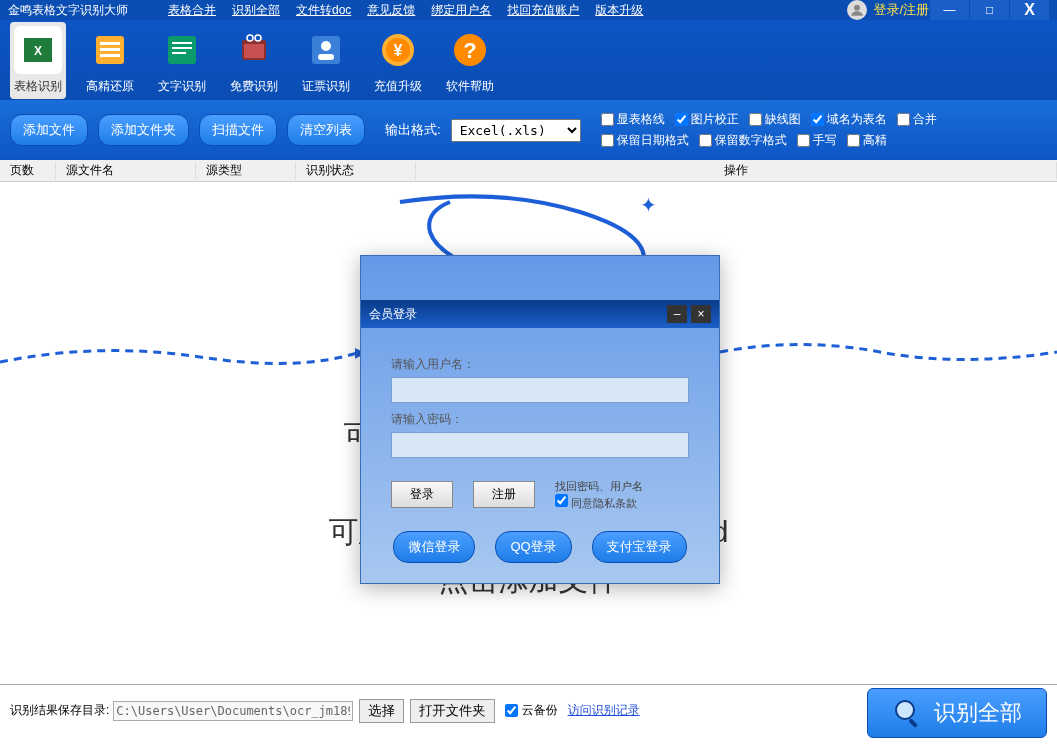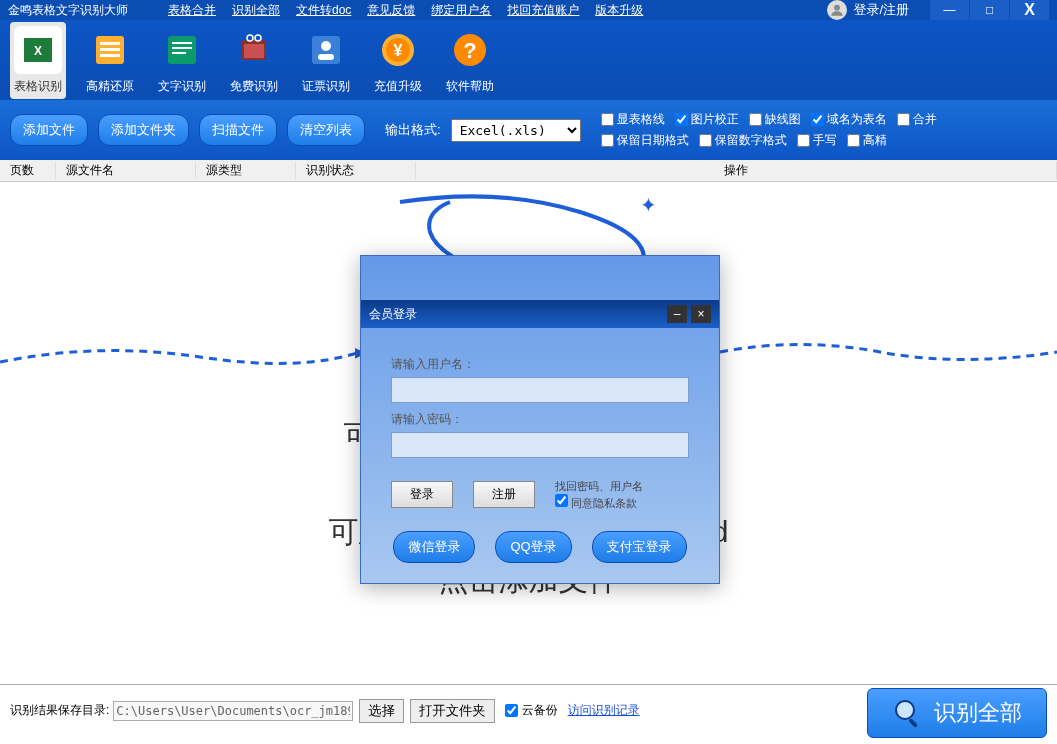--- a/index.html
+++ b/index.html
@@ -4,21 +4,21 @@
 <style>
 * { margin: 0; padding: 0; box-sizing: border-box; font-family: "Microsoft YaHei", sans-serif; }
 body { width: 1057px; height: 744px; background: #fff; overflow: hidden; position: relative; }
 
 
 .menubar { height: 20px; background: #0a4db3; display: flex; align-items: center; padding: 0 8px; color: #fff; font-size: 12px; }
 .menubar .app-title { margin-right: 40px; }
 .menubar .menu-link { color: #fff; text-decoration: underline; margin-right: 16px; cursor: pointer; }
 .menubar .spacer { flex: 1; }
 .menubar .avatar { width: 20px; height: 20px; border-radius: 50%; background: #ddd; display: inline-flex; align-items: center; justify-content: center; margin-right: 6px; }
-.menubar .login-link { color: #ffffff; font-size: 13px; margin-right: 20px; cursor: pointer; }
+.menubar .login-link { color: #fde047; font-size: 13px; cursor: pointer; }
 .win-controls { display: flex; gap: 0; }
 .win-btn { width: 40px; height: 20px; background: #1a5fc7; color: #fff; display: flex; align-items: center; justify-content: center; font-size: 12px; cursor: pointer; border-left: 1px solid #0a4db3; }
 .win-btn.close { font-size: 16px; font-weight: bold; }
 
 
 .toolbar { height: 80px; background: linear-gradient(#0d55c5, #0a4db3); display: flex; align-items: center; padding: 0 10px; gap: 16px; }
 .tool-item { display: flex; flex-direction: column; align-items: center; color: #fff; font-size: 12px; cursor: pointer; padding: 4px; }
 .tool-item.active { background: #e8e8e8; color: #333; border-radius: 4px; }
 .tool-icon { width: 48px; height: 48px; border-radius: 6px; display: flex; align-items: center; justify-content: center; margin-bottom: 4px; }
 

